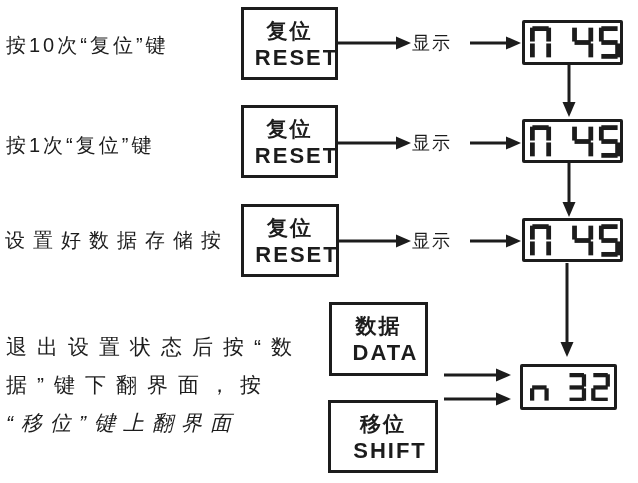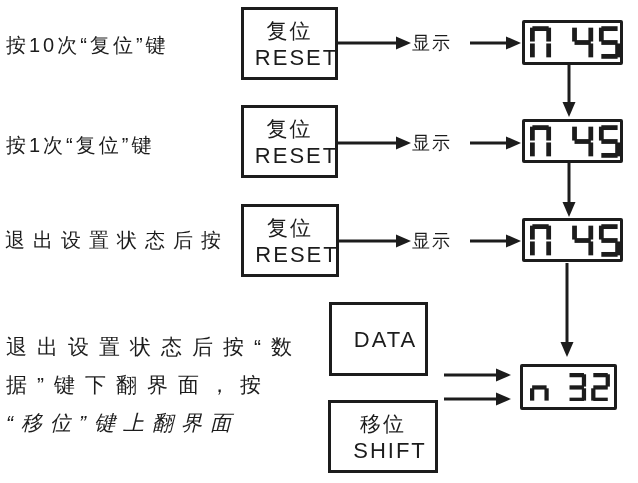--- a/index.html
+++ b/index.html
@@ -14,21 +14,21 @@
   .row-label.spread { letter-spacing:8px; }
 
   
   .para-line { font-size:21px; line-height:38px; white-space:nowrap; }
   .ls-wide  { letter-spacing:10px; }
   .ls-mid   { letter-spacing:8px;font-style:italic; }
 
   
   .key-box {
     border:3px solid #1c1c1c; background:#ffffff; box-sizing:border-box;
-    display:flex; flex-direction:column; align-items:center; justify-content:center;
+    display:flex; flex-direction:column; align-items:center; justify-content:center;font-weight:bold;
   }
   .key-zh { font-size:21px; line-height:27px; letter-spacing:2px; }
   .key-en { font-size:22px; line-height:27px; letter-spacing:2px;margin-left:14px; }
 
   
   .flow-label { font-size:18px; line-height:26px; letter-spacing:2px; white-space:nowrap; }
 
   
   .lcd-box {
     border:3px solid #1c1c1c; border-radius:2px; background:#ffffff; box-sizing:border-box;
@@ -98,21 +98,21 @@
           <rect x="46.5" y="14.5" width="17" height="5"></rect>
           <rect x="74.5" y="0" width="17" height="5"></rect>
           <rect x="89" y="18" width="5" height="14.5"></rect>
           <rect x="74.5" y="29" width="17" height="5"></rect>
           <rect x="72" y="1.5" width="5" height="14.5"></rect>
           <rect x="74.5" y="14.5" width="17" height="5"></rect>
         </g>
       </svg>
   </div>
 
-  <div class="abs row-label spread" style="left:5px; top:227px;">退出设置状态后按</div>
+  <div class="abs row-label spread" style="left:5px; top:227px;">设置好数据存储按</div>
 
   <div class="abs key-box" style="left:241px; top:204px; width:98px; height:73px;">
     <div class="key-zh">复位</div>
     <div class="key-en">RESET</div>
   </div>
 
   <div class="abs flow-label" style="left:412px; top:228px;">显示</div>
 
   <div class="abs lcd-box" style="left:522px; top:218px; width:101px; height:44px;">
     <svg class="lcd-digits" viewBox="0 0 94 34" width="91.2" height="33.0">
@@ -135,20 +135,21 @@
       </svg>
   </div>
 
   <div class="abs" style="left:6px; top:328px;">
     <div class="para-line ls-wide">退出设置状态后按“数</div>
     <div class="para-line ls-wide">据”键下翻界面，按</div>
     <div class="para-line ls-mid">“移位”键上翻界面</div>
   </div>
 
   <div class="abs key-box" style="left:329px; top:302px; width:99px; height:74px;">
+    <div class="key-zh">数据</div>
     <div class="key-en">DATA</div>
   </div>
 
   <div class="abs key-box" style="left:328px; top:400px; width:110px; height:73px;">
     <div class="key-zh">移位</div>
     <div class="key-en">SHIFT</div>
   </div>
 
   <div class="abs lcd-box" style="left:520px; top:364px; width:97px; height:46px; padding-left:7px;">
     <svg class="lcd-digits" viewBox="0 0 94 34" width="79.9" height="28.9">

